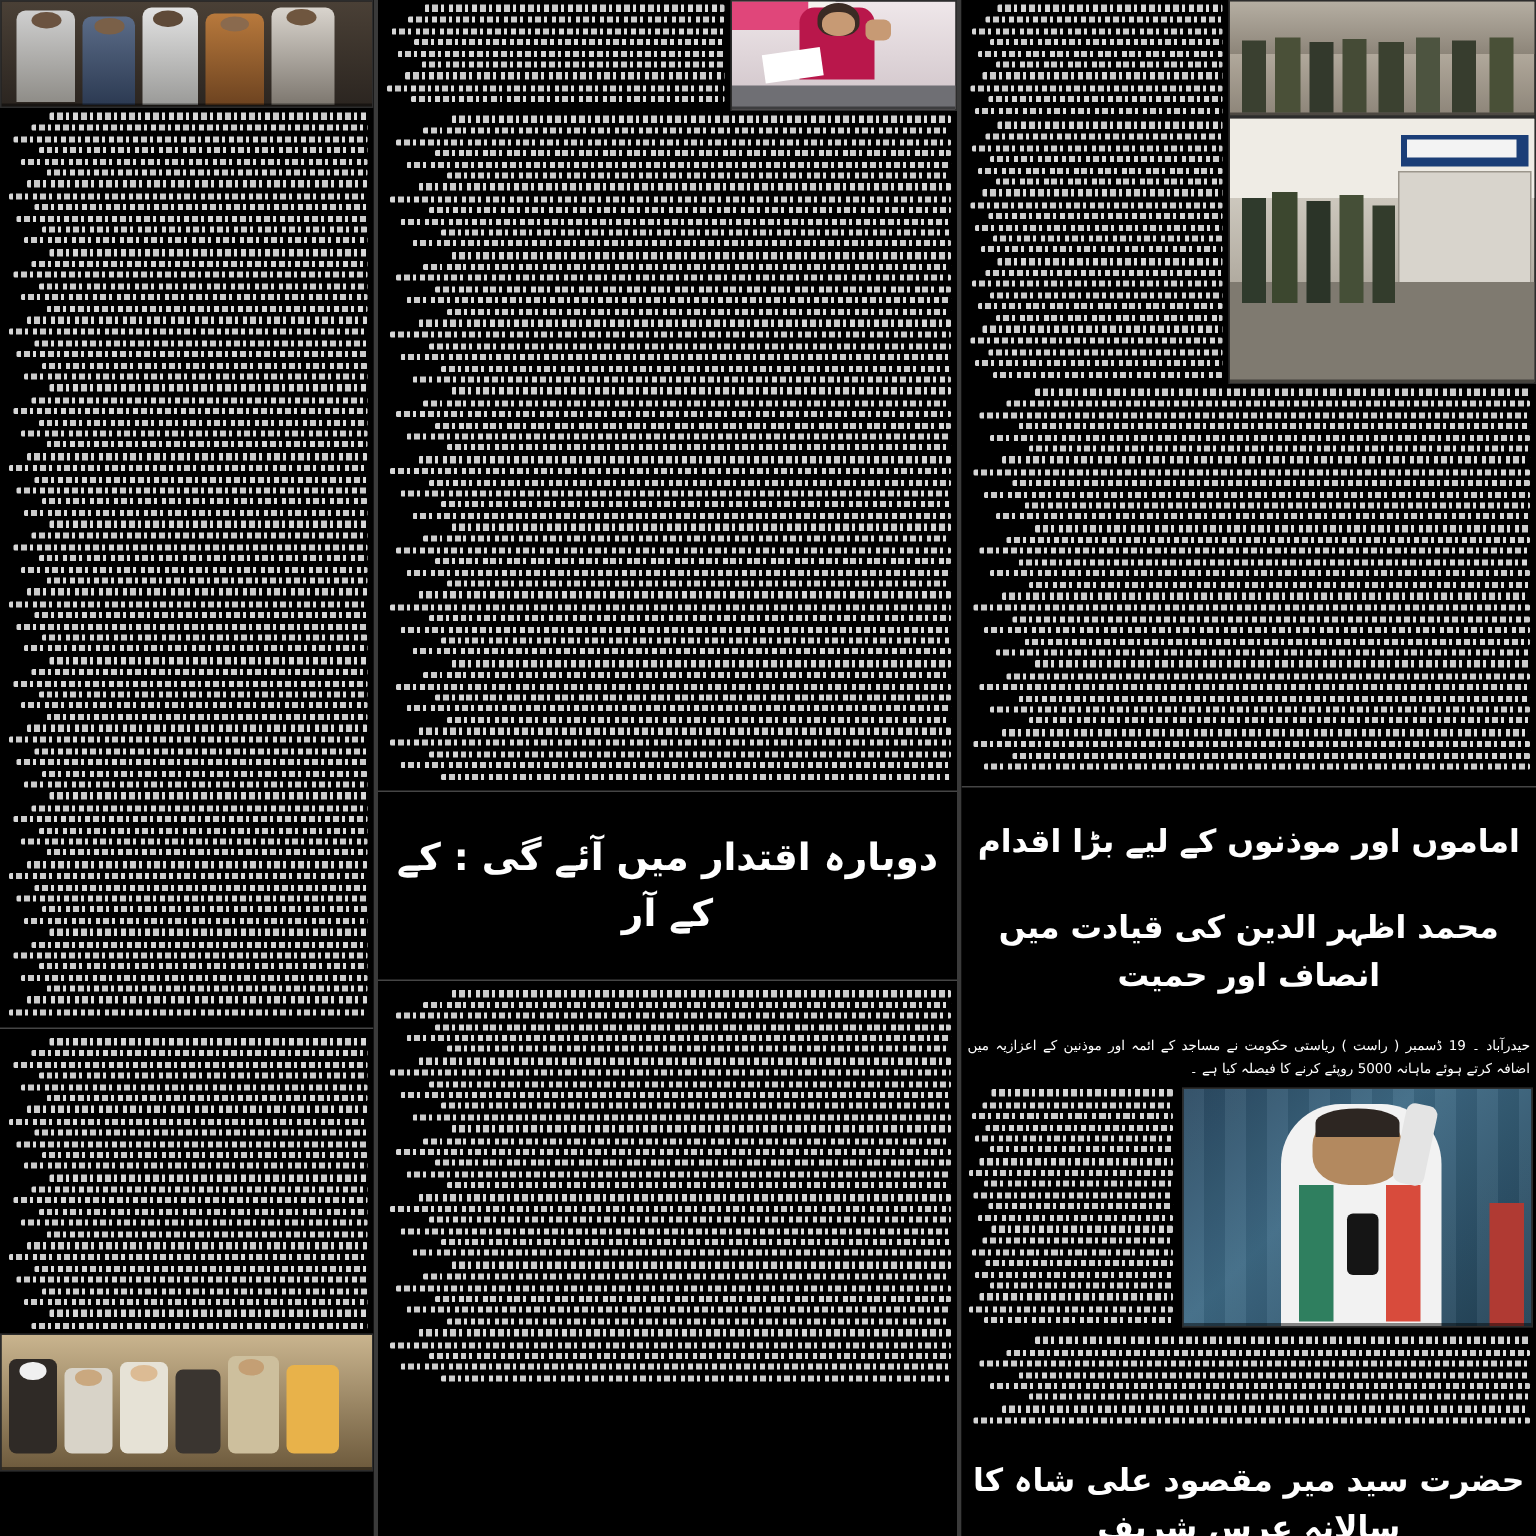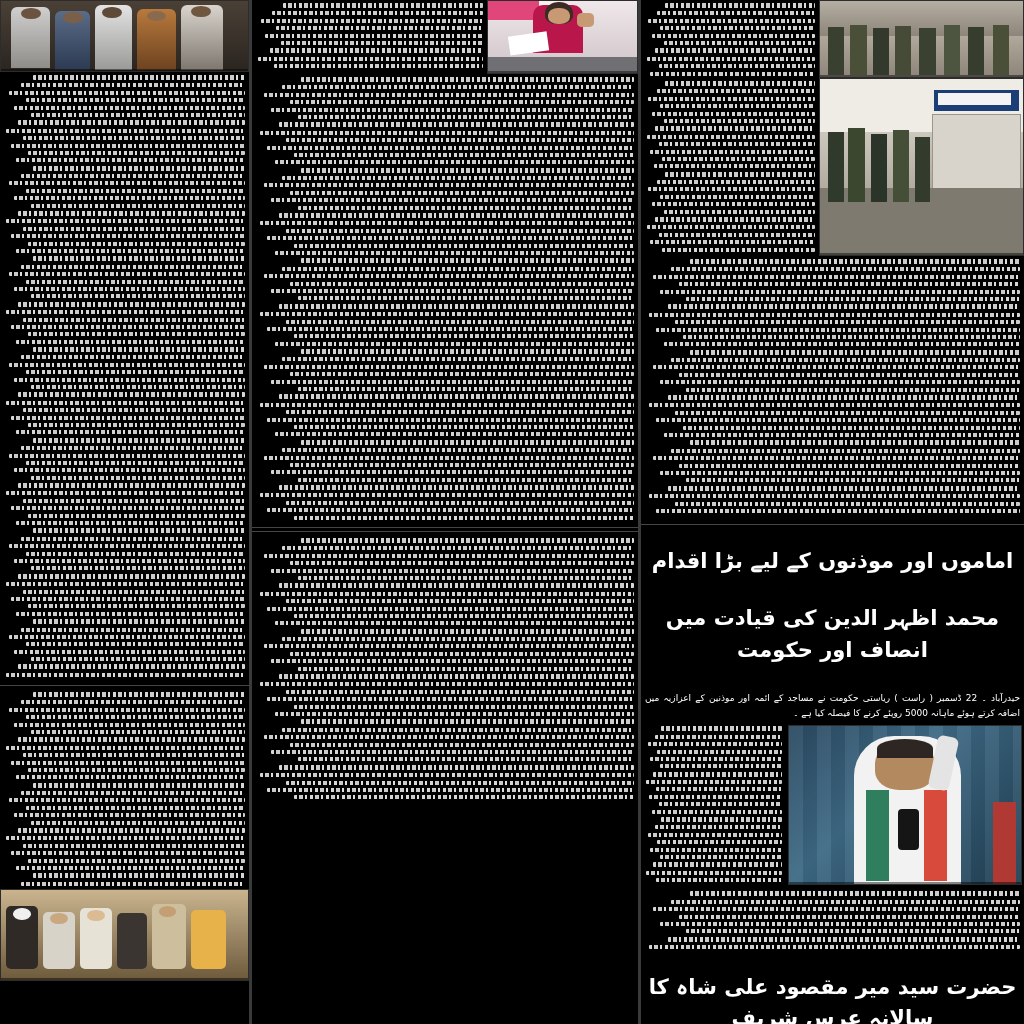--- a/index.html
+++ b/index.html
@@ -322,20 +322,21 @@
         <div class="ln" style="width:89%"></div>
         <div class="ln b" style="width:94%"></div>
         <div class="ln short" style="width:99%"></div>
         <div class="ln" style="width:92%"></div>
         <div class="ln" style="width:97%"></div>
         <div class="ln" style="width:90%"></div>
       </div>
 
     <div class="rule"></div>
 
+    <h2 class="headline hl-lg">دوبارہ اقتدار میں آئے گی : کے کے آر</h2>
 
     <div class="rule"></div>
 
     <div class="body dense" id="c2a2" style="height:352px;">
         <div class="ln b" style="width:88%"></div>
         <div class="ln" style="width:93%"></div>
         <div class="ln" style="width:98%"></div>
         <div class="ln short2" style="width:91%"></div>
         <div class="ln" style="width:96%"></div>
         <div class="ln" style="width:89%"></div>
@@ -483,23 +484,23 @@
         <div class="ln" style="width:89%"></div>
         <div class="ln b" style="width:94%"></div>
         <div class="ln" style="width:99%"></div>
         <div class="ln short" style="width:92%"></div>
         <div class="ln" style="width:97%"></div>
       </div>
 
     <div class="rule"></div>
 
     <h2 class="headline hl-md">اماموں اور موذنوں کے لیے بڑا اقدام</h2>
-    <h2 class="headline hl-md">محمد اظہر الدین کی قیادت میں انصاف اور حکومت</h2>
-
-    <div class="lead">حیدرآباد ۔ 22 ڈسمبر ( راست ) ریاستی حکومت نے مساجد کے ائمہ اور موذنین کے اعزازیہ میں اضافہ کرتے ہوئے ماہانہ 5000 روپئے کرنے کا فیصلہ کیا ہے ۔</div>
+    <h2 class="headline hl-md">محمد اظہر الدین کی قیادت میں انصاف اور حمیت</h2>
+
+    <div class="lead">حیدرآباد ۔ 19 ڈسمبر ( راست ) ریاستی حکومت نے مساجد کے ائمہ اور موذنین کے اعزازیہ میں اضافہ کرتے ہوئے ماہانہ 5000 روپئے کرنے کا فیصلہ کیا ہے ۔</div>
 
     <div style="display:flex;">
       <div class="body dense" id="c3a3" style="width:145px;height:165px;">
           <div class="ln b" style="width:88%"></div>
           <div class="ln" style="width:93%"></div>
           <div class="ln" style="width:98%"></div>
           <div class="ln short2" style="width:91%"></div>
           <div class="ln" style="width:96%"></div>
           <div class="ln" style="width:89%"></div>
           <div class="ln b" style="width:94%"></div>

